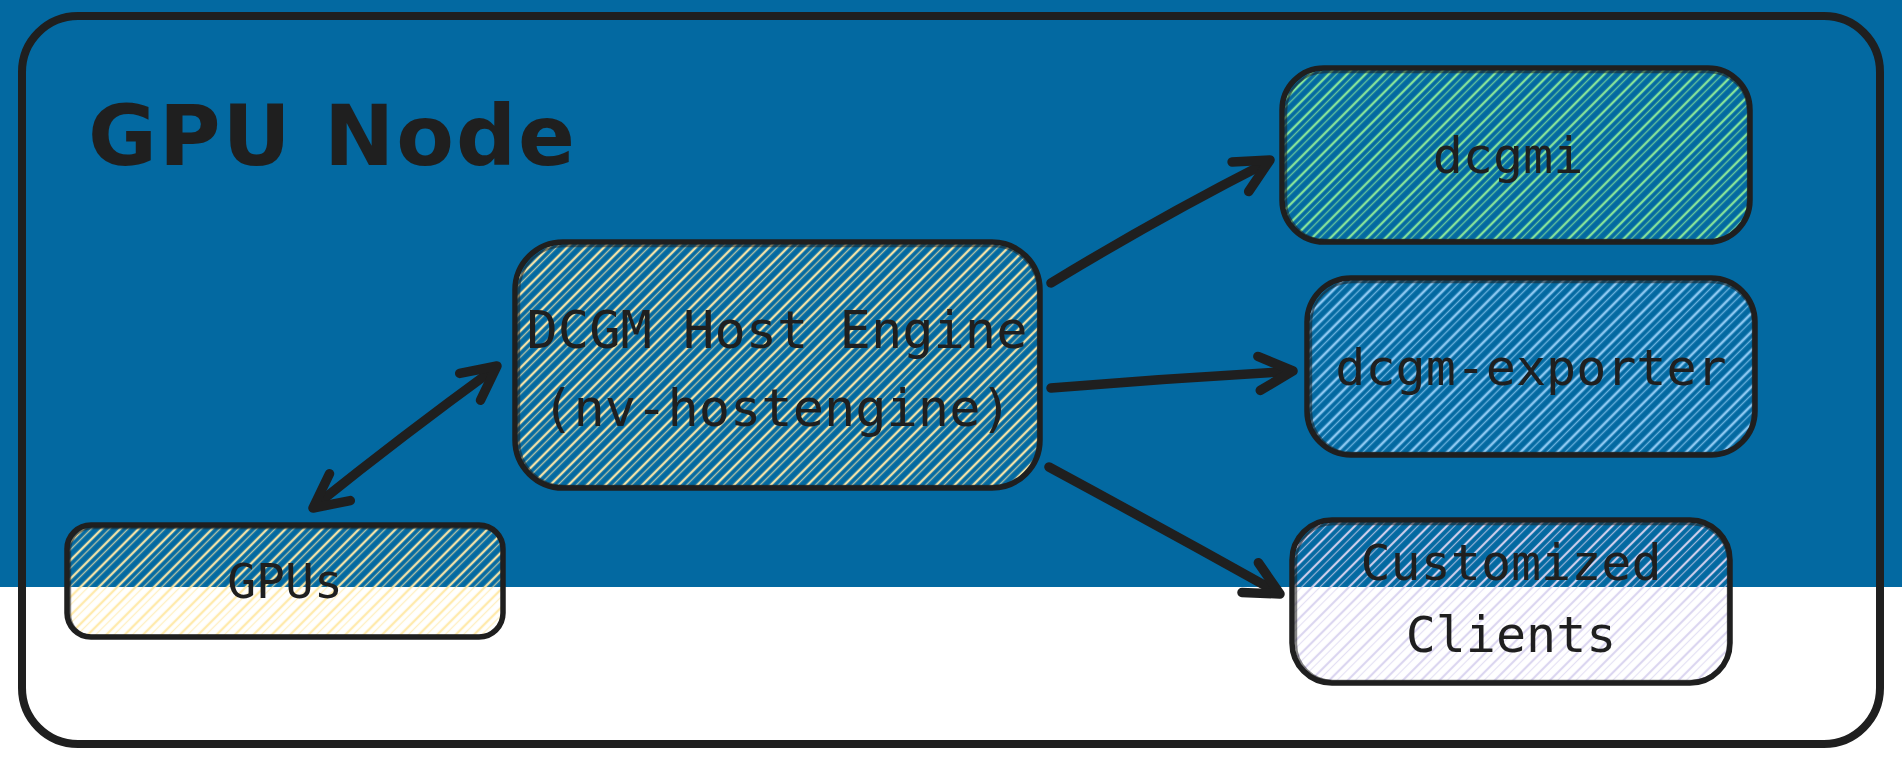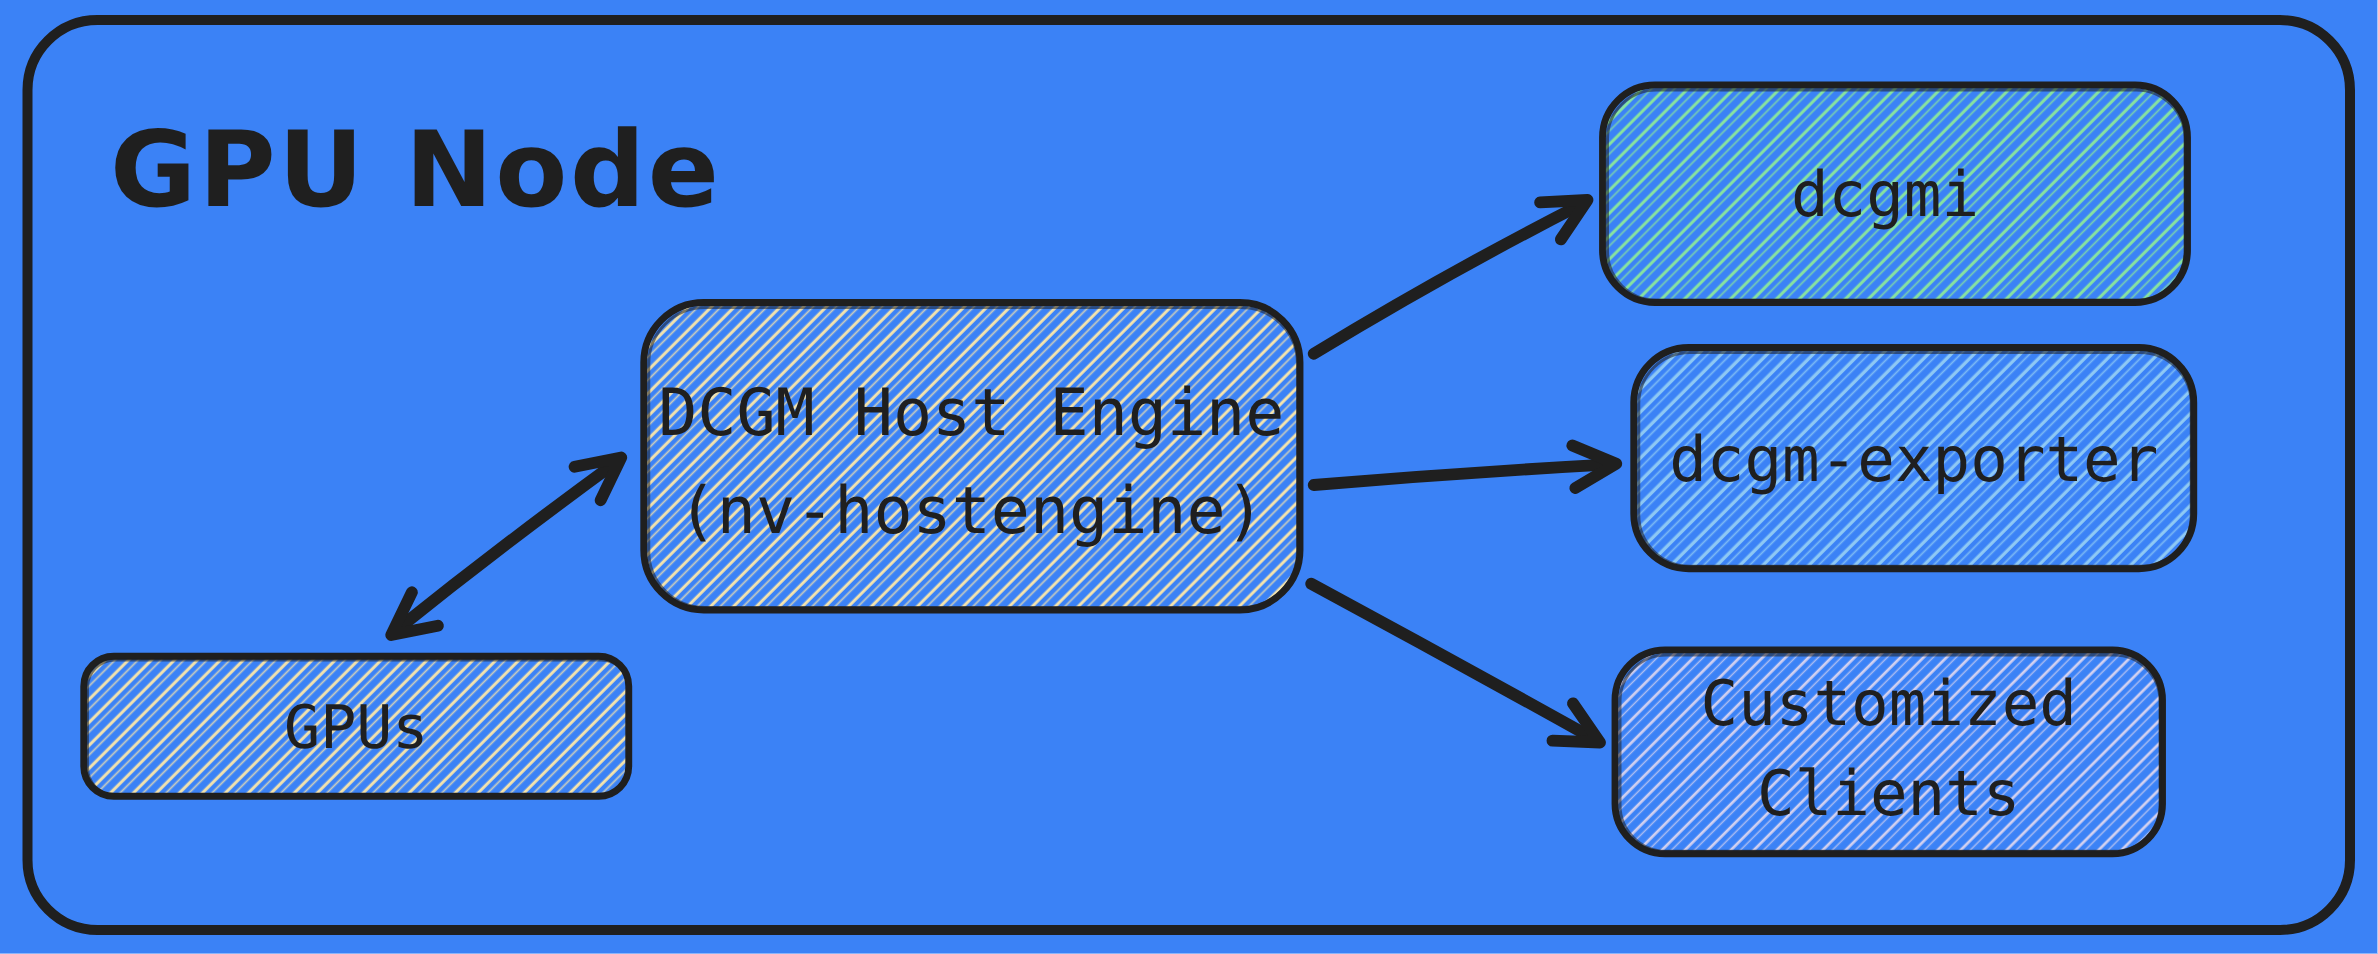--- a/index.html
+++ b/index.html
@@ -6,22 +6,22 @@
     margin: 0;
     padding: 0;
     background: #ffffff;
     width: 1902px;
     height: 763px;
     overflow: hidden;
   }
   .stage {
     position: relative;
     width: 1902px;
-    height: 763px;
-    background: #3b82f6;
+    height: 587px;
+    background: #0369a1;
   }
   svg { display: block; }
   .box-frame     { fill: none; stroke: var(--color-stroke, #1f1f1f); stroke-width: 5.5; }
   .box-frame-echo{ fill: none; stroke: var(--color-stroke, #1f1f1f); stroke-width: 2.4; opacity: .55; }
   .outer-frame   { fill: none; stroke: var(--color-stroke, #1f1f1f); stroke-width: 8; }
   .arrow-shaft   { fill: none; stroke: var(--color-stroke, #1f1f1f); stroke-width: 9.5; stroke-linecap: round; }
   .arrow-head    { fill: none; stroke: var(--color-stroke, #1f1f1f); stroke-width: 9.5; stroke-linecap: round; stroke-linejoin: round; }
   .hatch-yellow  { stroke: var(--color-yellow, #ffe9a8); }
   .hatch-green   { stroke: var(--color-green,  #8ce99a); }
   .hatch-blue    { stroke: var(--color-blue,   #92cdf5); }

